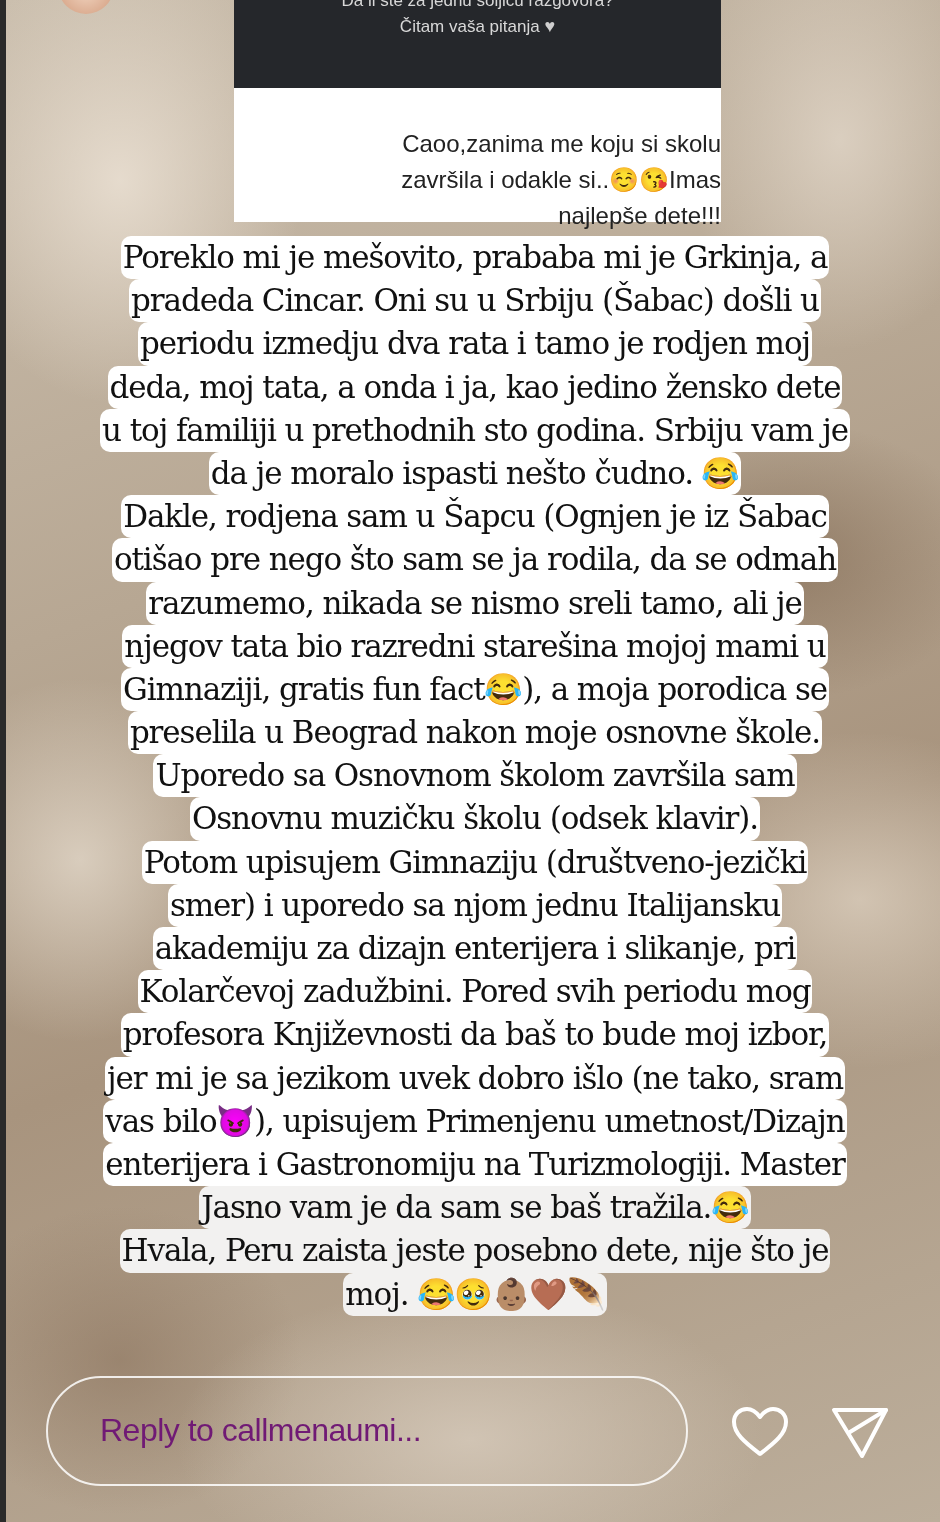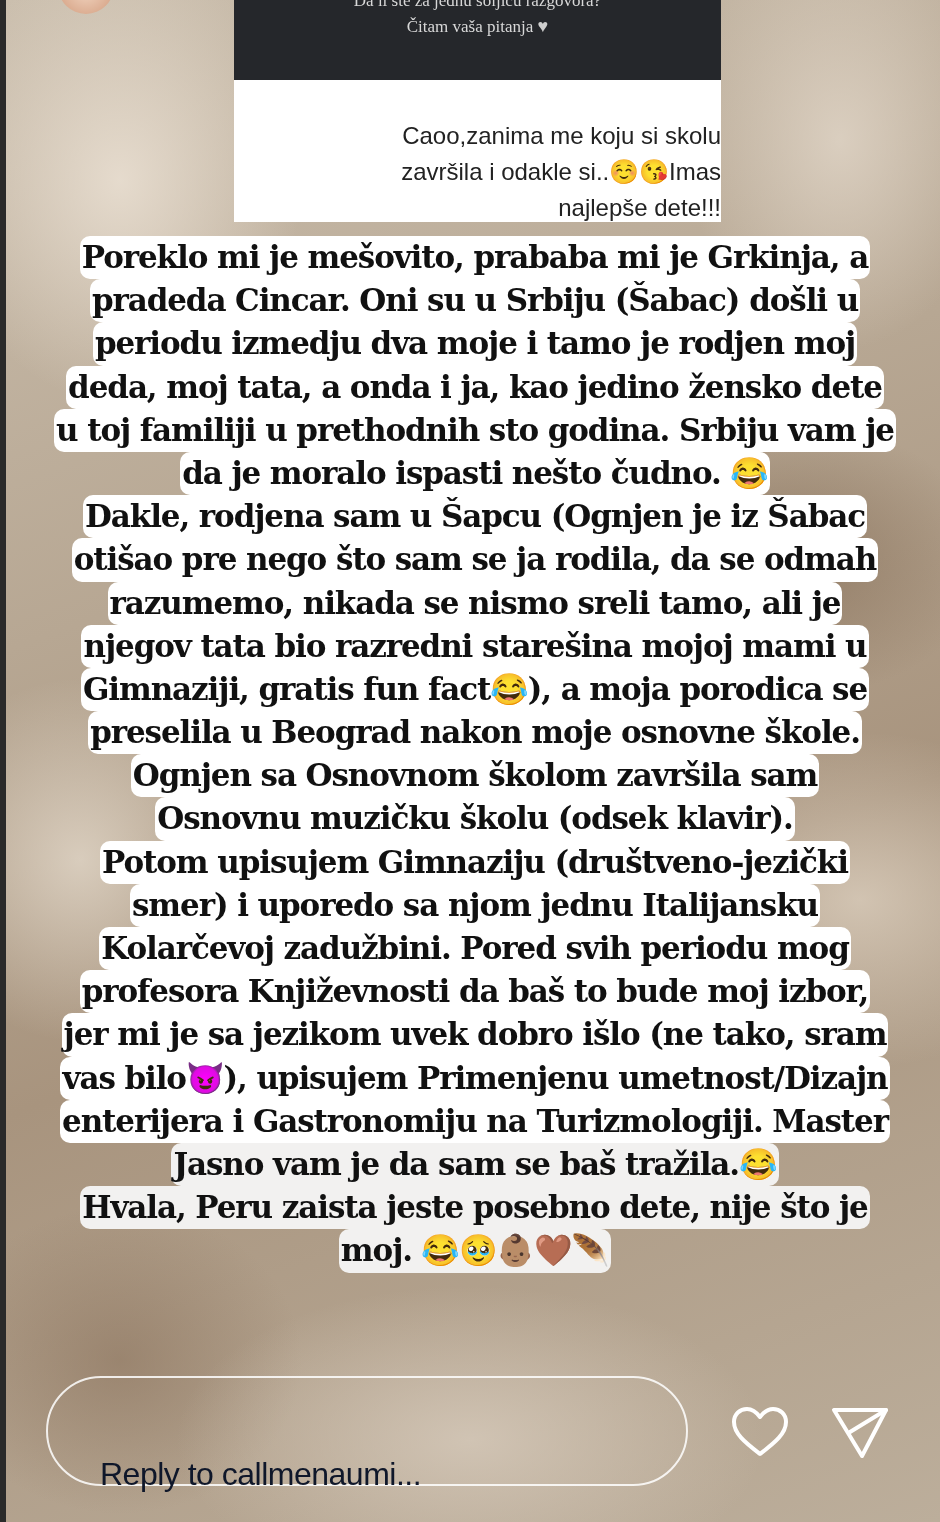--- a/index.html
+++ b/index.html
@@ -26,56 +26,55 @@
   .avatar {
     position:absolute; left:58px; top:-22px; width:56px; height:36px;
     border-radius:0 0 28px 28px; background:radial-gradient(circle at 50% 30%, #f2d6c2, #d19a7b);
   }
   .q-card {
     position:absolute; left:234px; top:0; width:487px; height:222px;
     background:#ffffff;
   }
   .q-header {
     height:72px; background:#25272b; color:#d8d8d8;
-    font-family:Liberation Serif, serif; font-size:17px; line-height:21px;
-    text-align:center; padding-top:8px;
+    font-family:Liberation Sans, sans-serif; font-size:17px; line-height:21px;
+    text-align:center; padding-top:16px;
     position:relative; overflow:hidden;
   }
   .q-header .hline1 { position:absolute; top:-10px; left:0; right:0; }
   .q-header .hline2 { position:absolute; top:16px; left:0; right:0; }
   .q-heart { display:inline-block; color:#cfcfcf; font-size:18px; }
   .q-body {
     font-family:"Liberation Sans", sans-serif; font-size:24px; line-height:36px;
     color:#222; text-align:right; padding-top:38px;
   }
   .answer {
     position:absolute; left:0; top:236px; width:940px;
     text-align:center;
   }
   .line {
     display:block; height:43.2px; position:relative;
   }
   .line span.hl {
     display:inline-block; background:#ffffff; color:#111;
-    font-weight:bold; font-size:31px; line-height:43.2px; height:43.2px;
+    font-weight:normal; font-size:31px; line-height:43.2px; height:43.2px;
     padding:0 2px; border-radius:10px; letter-spacing:-1.1px;
     white-space:nowrap;
     margin-left:10px;
   }
   .line.soft span.hl { background:#f2f1f0; }
   .reply {
     position:absolute; left:46px; top:1376px; width:642px; height:110px;
     border:2px solid rgba(255,255,255,0.85); border-radius:56px;
     box-sizing:border-box;
   }
   .reply-text {
     position:absolute; left:52px; top:34px;
-    font-family:"Liberation Sans", sans-serif; font-size:32px; color:#0f172a;
+    font-family:"Liberation Sans", sans-serif; font-size:32px; color:#701a75;
     letter-spacing:-0.5px;
-    margin-top:44px;
   }
   .icon-btn { position:absolute; }
   .heart-btn { left:728px; top:1404px; width:64px; height:56px; }
   .send-btn { left:828px; top:1404px; width:64px; height:56px; }
 </style>
 </head>
 <body>
 
 <div class="bg"></div>
 <div class="left-strip"></div>
@@ -92,34 +91,35 @@
   <div class="q-body">
     <div>Caoo,zanima me koju si skolu</div>
     <div>završila i odakle si..☺️😘Imas</div>
     <div>najlepše dete!!!</div>
   </div>
 </div>
 
 <div class="answer" id="answer">
     <div class="line"><span class="hl">Poreklo mi je mešovito, prababa mi je Grkinja, a</span></div>
     <div class="line"><span class="hl">pradeda Cincar. Oni su u Srbiju (Šabac) došli u</span></div>
-    <div class="line"><span class="hl">periodu izmedju dva moje i tamo je rodjen moj</span></div>
+    <div class="line"><span class="hl">periodu izmedju dva rata i tamo je rodjen moj</span></div>
     <div class="line"><span class="hl">deda, moj tata, a onda i ja, kao jedino žensko dete</span></div>
     <div class="line"><span class="hl">u toj familiji u prethodnih sto godina. Srbiju vam je</span></div>
     <div class="line"><span class="hl">da je moralo ispasti nešto čudno. 😂</span></div>
     <div class="line"><span class="hl">Dakle, rodjena sam u Šapcu (Ognjen je iz Šabac</span></div>
     <div class="line"><span class="hl">otišao pre nego što sam se ja rodila, da se odmah</span></div>
     <div class="line"><span class="hl">razumemo, nikada se nismo sreli tamo, ali je</span></div>
     <div class="line"><span class="hl">njegov tata bio razredni starešina mojoj mami u</span></div>
     <div class="line"><span class="hl">Gimnaziji, gratis fun fact😂), a moja porodica se</span></div>
     <div class="line"><span class="hl">preselila u Beograd nakon moje osnovne škole.</span></div>
-    <div class="line"><span class="hl">Ognjen sa Osnovnom školom završila sam</span></div>
+    <div class="line"><span class="hl">Uporedo sa Osnovnom školom završila sam</span></div>
     <div class="line"><span class="hl">Osnovnu muzičku školu (odsek klavir).</span></div>
     <div class="line"><span class="hl">Potom upisujem Gimnaziju (društveno-jezički</span></div>
     <div class="line"><span class="hl">smer) i uporedo sa njom jednu Italijansku</span></div>
+    <div class="line"><span class="hl">akademiju za dizajn enterijera i slikanje, pri</span></div>
     <div class="line"><span class="hl">Kolarčevoj zadužbini. Pored svih periodu mog</span></div>
     <div class="line"><span class="hl">profesora Književnosti da baš to bude moj izbor,</span></div>
     <div class="line"><span class="hl">jer mi je sa jezikom uvek dobro išlo (ne tako, sram</span></div>
     <div class="line"><span class="hl">vas bilo😈), upisujem Primenjenu umetnost/Dizajn</span></div>
     <div class="line"><span class="hl">enterijera i Gastronomiju na Turizmologiji. Master</span></div>
     <div class="line soft"><span class="hl">Jasno vam je da sam se baš tražila.😂</span></div>
     <div class="line soft"><span class="hl">Hvala, Peru zaista jeste posebno dete, nije što je</span></div>
     <div class="line soft"><span class="hl">moj. 😂🥹👶🏽🤎🪶</span></div>
   </div>
 

